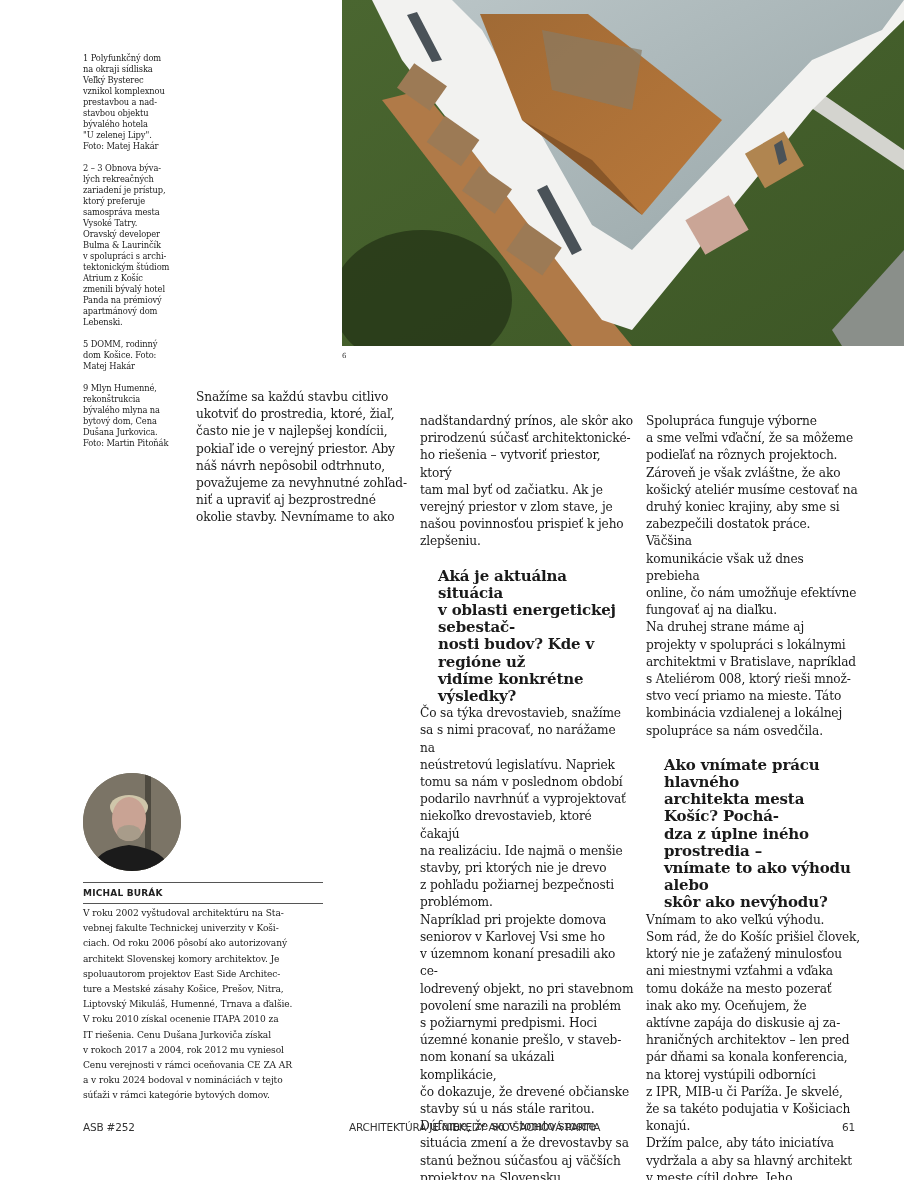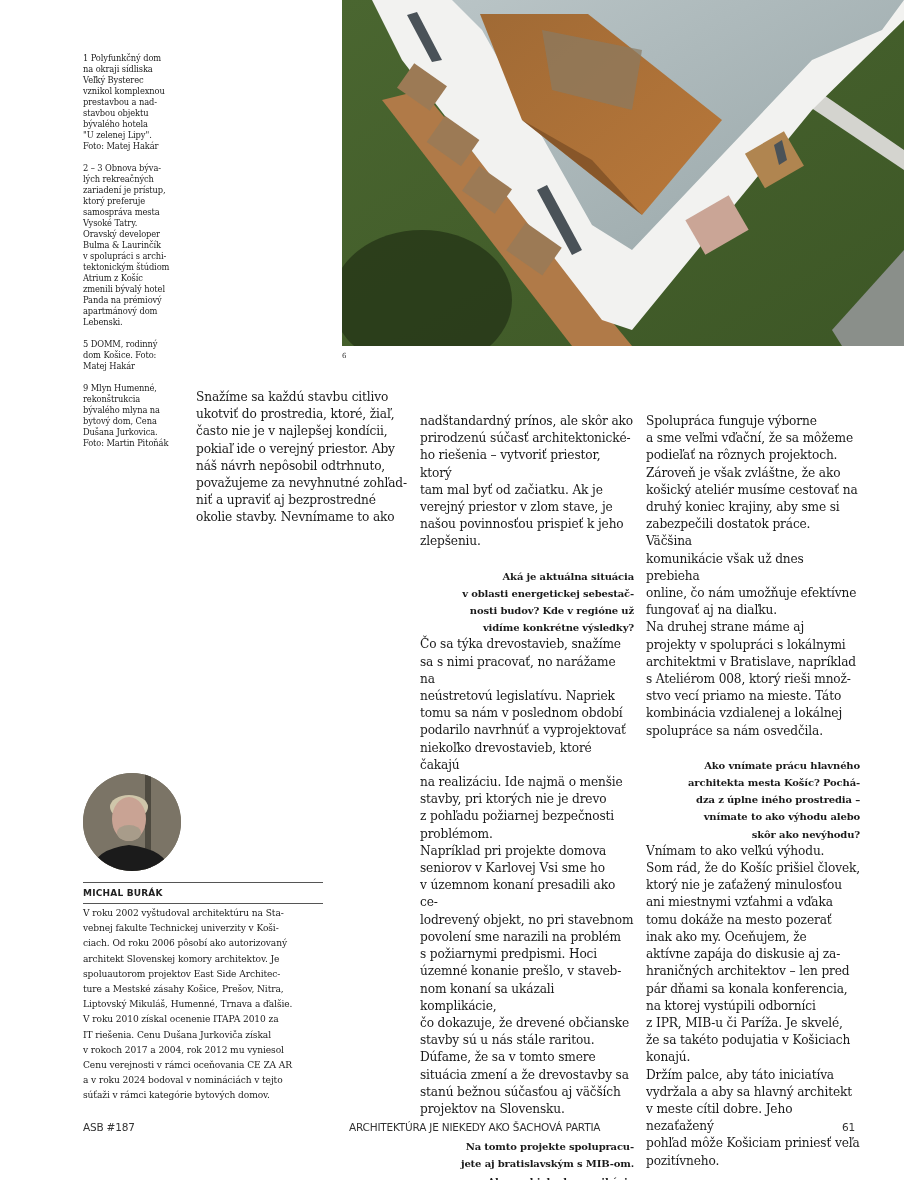--- a/index.html
+++ b/index.html
@@ -14,21 +14,21 @@
   
   .captions { position: absolute; left: 83px; top: 53px; width: 102px; font-size: 8.3px; line-height: 11px; color: #222; letter-spacing: -0.1px; }
   .caption { margin-bottom: 11px; white-space: pre-line; }
 
   
   .col { position: absolute; font-size: 12.2px; line-height: 17.2px; color: #1a1a1a; letter-spacing: -0.15px; }
   .col1 { left: 196px; top: 389px; width: 214px; }
   .col2 { left: 420px; top: 413px; width: 214px; }
   .col3 { left: 646px; top: 413px; width: 214px; }
   .para { white-space: pre-line; }
-  .question { font-weight: bold; padding-left: 18px; margin: 17px 0 0 0; white-space: pre-line; font-size: 10px; line-height: 17.2px; text-align: right; }
+  .question { font-weight: bold; padding-left: 18px; margin: 17px 0 0 0; white-space: pre-line; font-size: 15px; line-height: 17.2px; }
 
   
   .portrait { position: absolute; left: 83px; top: 773px; width: 98px; height: 98px; border-radius: 50%; overflow: hidden; background: #7d7769; }
   .portrait svg { width: 100%; height: 100%; display: block; }
 
   
   .bio-rule-top { position: absolute; left: 83px; top: 882px; width: 240px; height: 1px; background: #555; }
   .bio-name { position: absolute; left: 83px; top: 888px; font-family: "DejaVu Sans", "Liberation Sans", sans-serif; font-size: 9px; letter-spacing: 0.2px; color: #222; font-weight: bold; }
   .bio-rule-mid { position: absolute; left: 83px; top: 903px; width: 240px; height: 1px; background: #555; }
   .bio-text { position: absolute; left: 83px; top: 906px; width: 246px; font-size: 9.1px; line-height: 15.2px; color: #1a1a1a; white-space: pre-line; letter-spacing: -0.1px; }
@@ -243,15 +243,15 @@
 spoluautorom projektov East Side Architec-
 ture a Mestské zásahy Košice, Prešov, Nitra,
 Liptovský Mikuláš, Humenné, Trnava a ďalšie.
 V roku 2010 získal ocenenie ITAPA 2010 za
 IT riešenia. Cenu Dušana Jurkoviča získal
 v rokoch 2017 a 2004, rok 2012 mu vyniesol
 Cenu verejnosti v rámci oceňovania CE ZA AR
 a v roku 2024 bodoval v nomináciách v tejto
 súťaži v rámci kategórie bytových domov.</div>
 
-<div class="footer footer-left">ASB #187</div>
+<div class="footer footer-left">ASB #252</div>
 <div class="footer footer-center">ARCHITEKTÚRA JE NIEKEDY AKO ŠACHOVÁ PARTIA</div>
 <div class="footer footer-right">61</div>
 
 </body></html>

